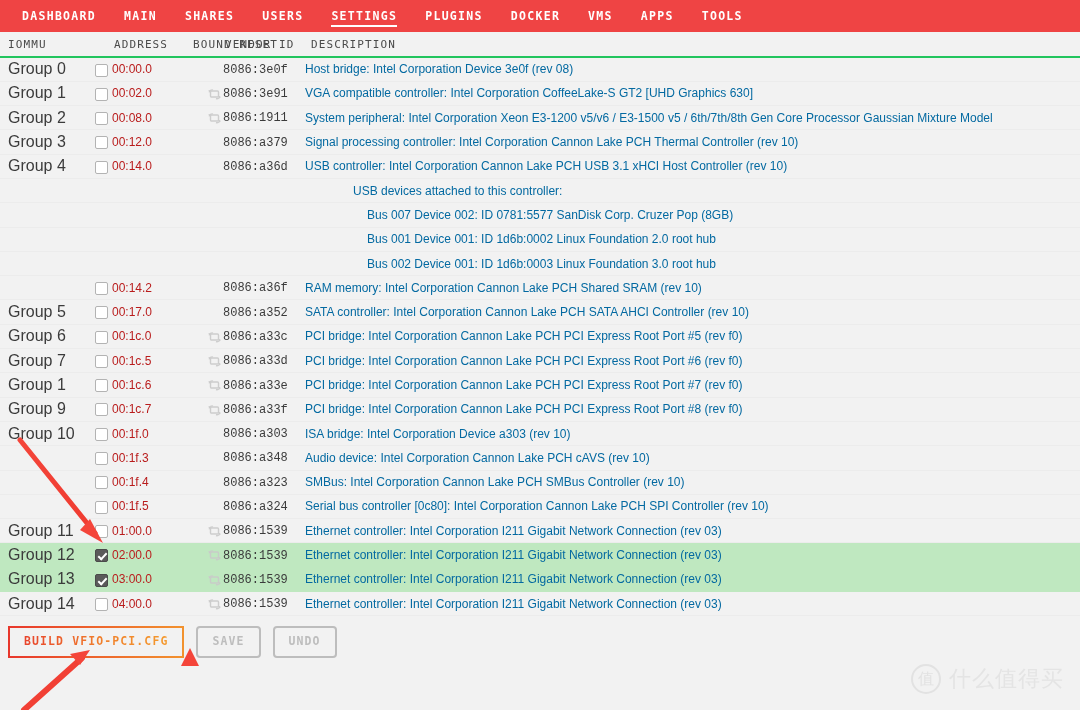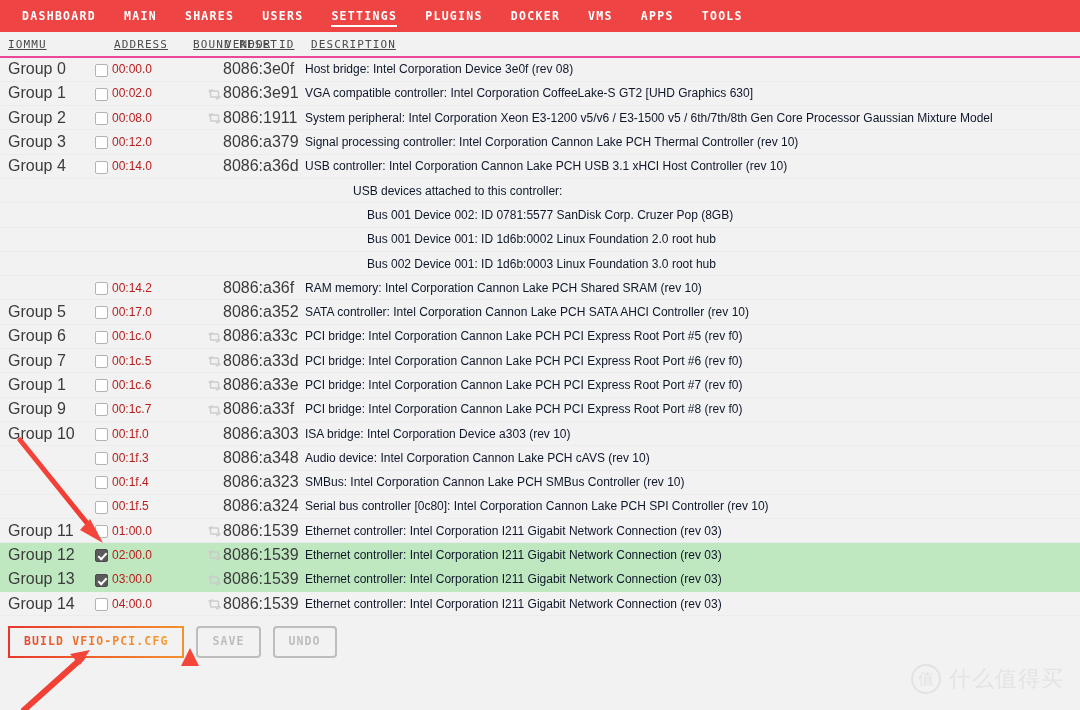--- a/index.html
+++ b/index.html
@@ -53,24 +53,23 @@
     border-collapse: collapse;
     table-layout: fixed;
   }
   table.iommu th {
     text-align: left;
     font-size: 11px;
     font-weight: normal;
     letter-spacing: 1.1px;
     color: #4a4a4a;
     padding: 6px 0 5px 0;
-    border-bottom: 2px solid #ec4899;
+    border-bottom: 2px solid #22c55e;
     font-family: "DejaVu Sans Mono", monospace;
     white-space: nowrap;
-    text-decoration: underline;
   }
   table.iommu td {
     font-size: 12px;
     color: #3b3b3b;
     padding: 0;
     height: 24.3px;
     vertical-align: middle;
     border-bottom: 1px solid #ececec;
     white-space: nowrap;
     overflow: hidden;
@@ -115,23 +114,23 @@
     border: solid #ffffff;
     border-width: 0 2px 2px 0;
     transform: rotate(43deg);
   }
 
   
   .reset-ico { display: inline-block; width: 13px; height: 11px; opacity: .9; cursor: pointer; vertical-align: middle; }
   .reset-ico svg { display: block; }
 
   .addr-text { font-size: 12px; color: #b91c1c; }
-  .vendor-text { font-size: 16px; color: #3b3b3b; }
+  .vendor-text { font-size: 12px; color: #3b3b3b; font-family: Liberation Mono, monospace; }
   .group-text { font-size: 16px; color: #3b3b3b; }
-  .desc-text { font-size: 12px; color: #0f172a; }
+  .desc-text { font-size: 12px; color: #0369a1; }
   .desc-text.sub1 { padding-left: 48px; display:inline-block; }
   .desc-text.sub2 { padding-left: 62px; display:inline-block; }
 
   
   .btnbar {
     padding: 10px 0 0 8px;
     display: flex;
     gap: 12px;
     align-items: center;
     background: #f2f2f2;
@@ -288,21 +287,21 @@
             <td class="col-vendor"><span class="vendor-text"></span></td>
             <td class="col-desc"><span class="desc-text sub1">USB devices attached to this controller:</span></td>
           </tr>
           <tr class="row">
             <td class="col-group"><span class="group-text"></span></td>
             <td class="col-cb"></td>
             <td class="col-addr"><span class="addr-text"></span></td>
             <td class="col-bound"></td>
             <td class="col-reset"></td>
             <td class="col-vendor"><span class="vendor-text"></span></td>
-            <td class="col-desc"><span class="desc-text sub2">Bus 001 Device 002: ID 0781:5577 SanDisk Corp. Cruzer Pop (8GB)</span></td>
+            <td class="col-desc"><span class="desc-text sub2">Bus 007 Device 002: ID 0781:5577 SanDisk Corp. Cruzer Pop (8GB)</span></td>
           </tr>
           <tr class="row">
             <td class="col-group"><span class="group-text"></span></td>
             <td class="col-cb"></td>
             <td class="col-addr"><span class="addr-text"></span></td>
             <td class="col-bound"></td>
             <td class="col-reset"></td>
             <td class="col-vendor"><span class="vendor-text"></span></td>
             <td class="col-desc"><span class="desc-text sub2">Bus 001 Device 001: ID 1d6b:0002 Linux Foundation 2.0 root hub</span></td>
           </tr>

